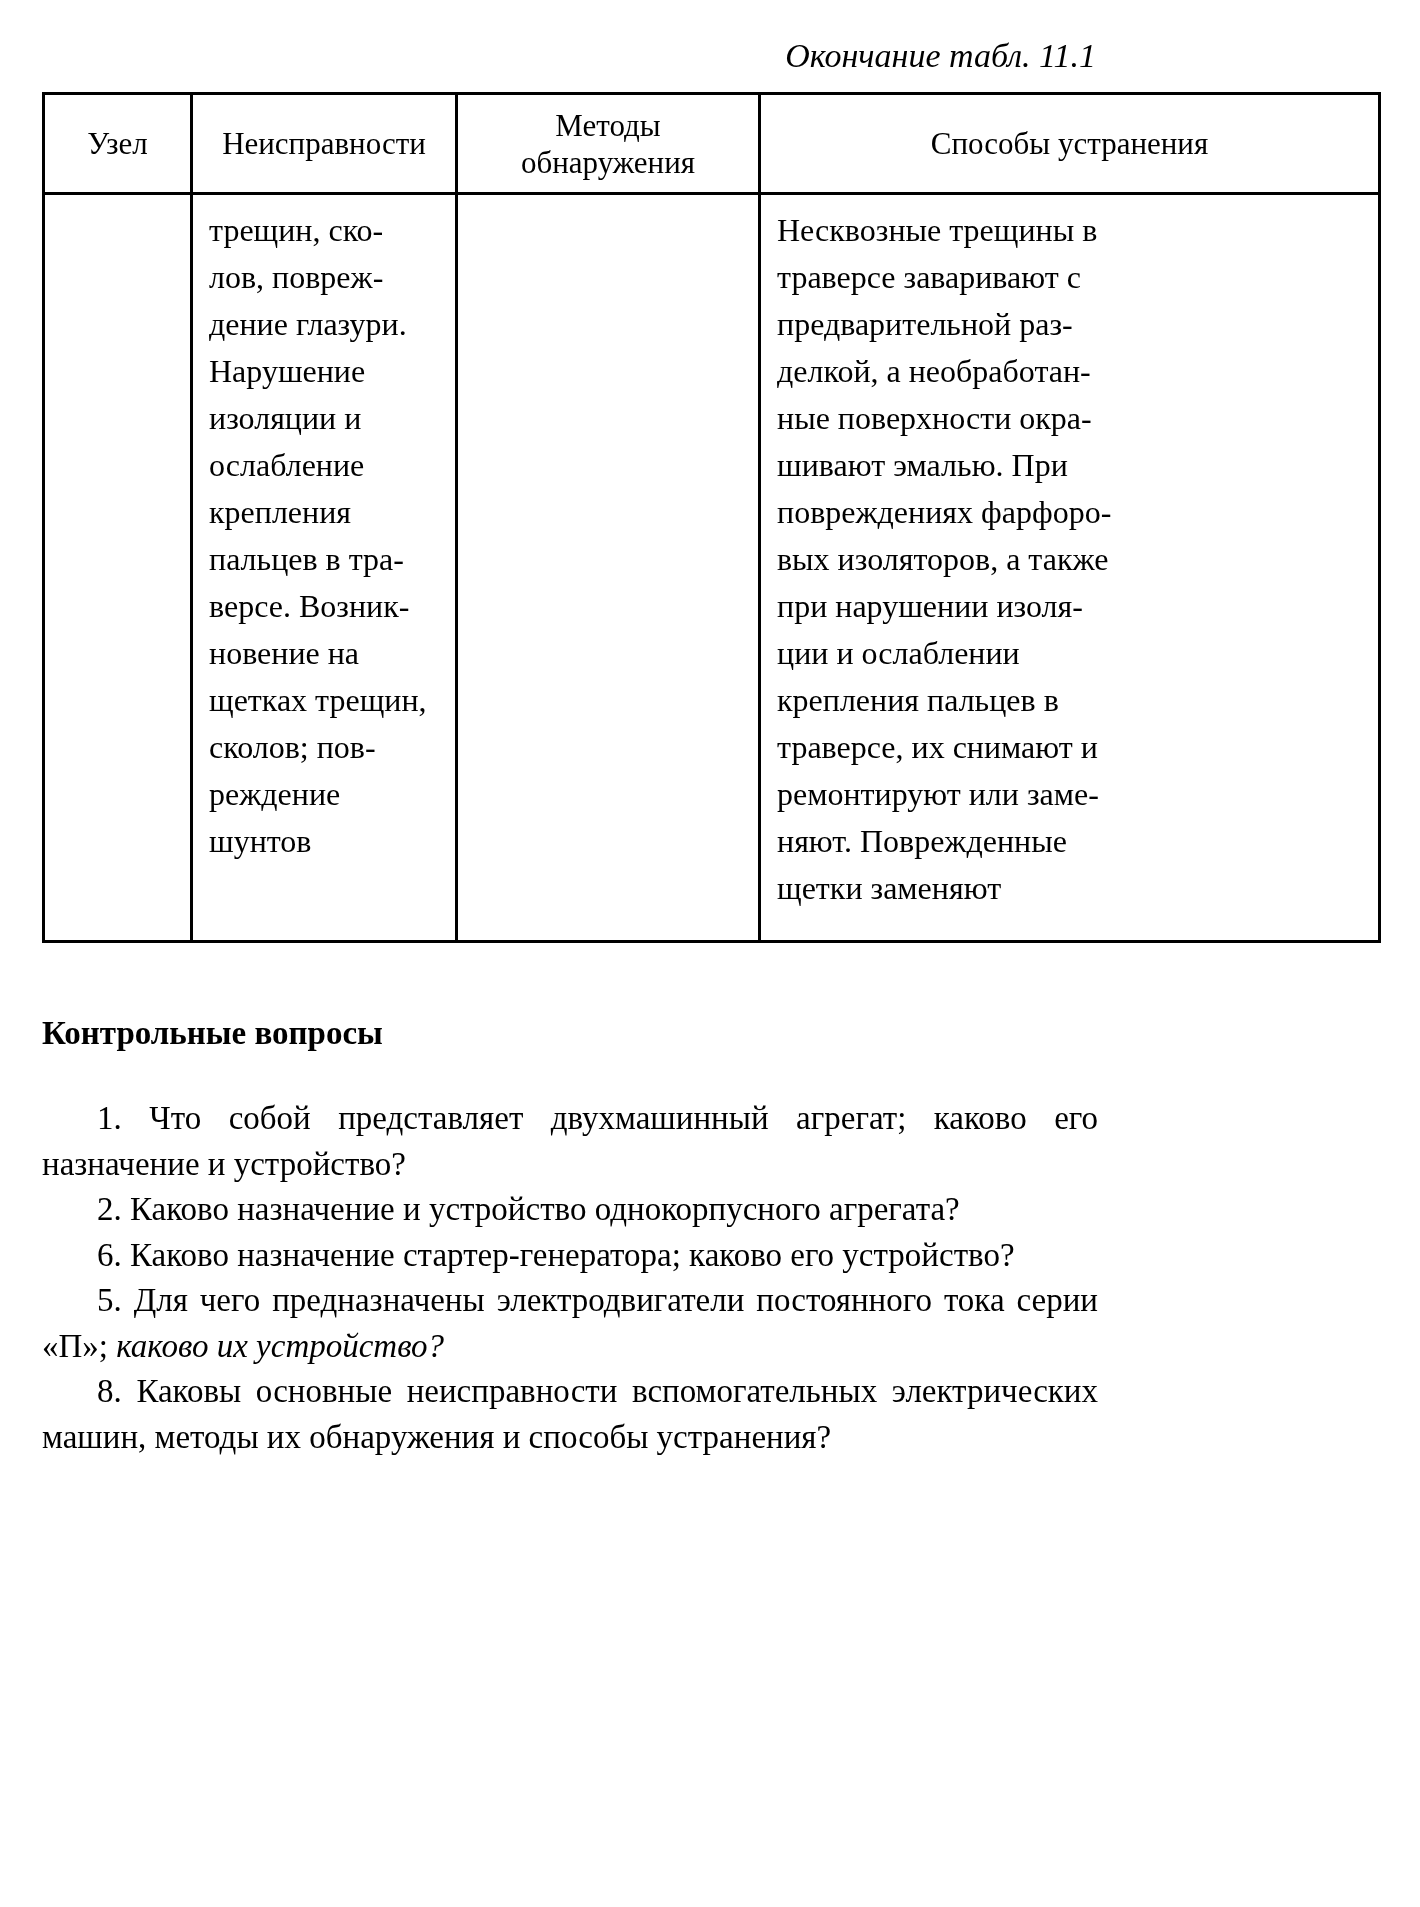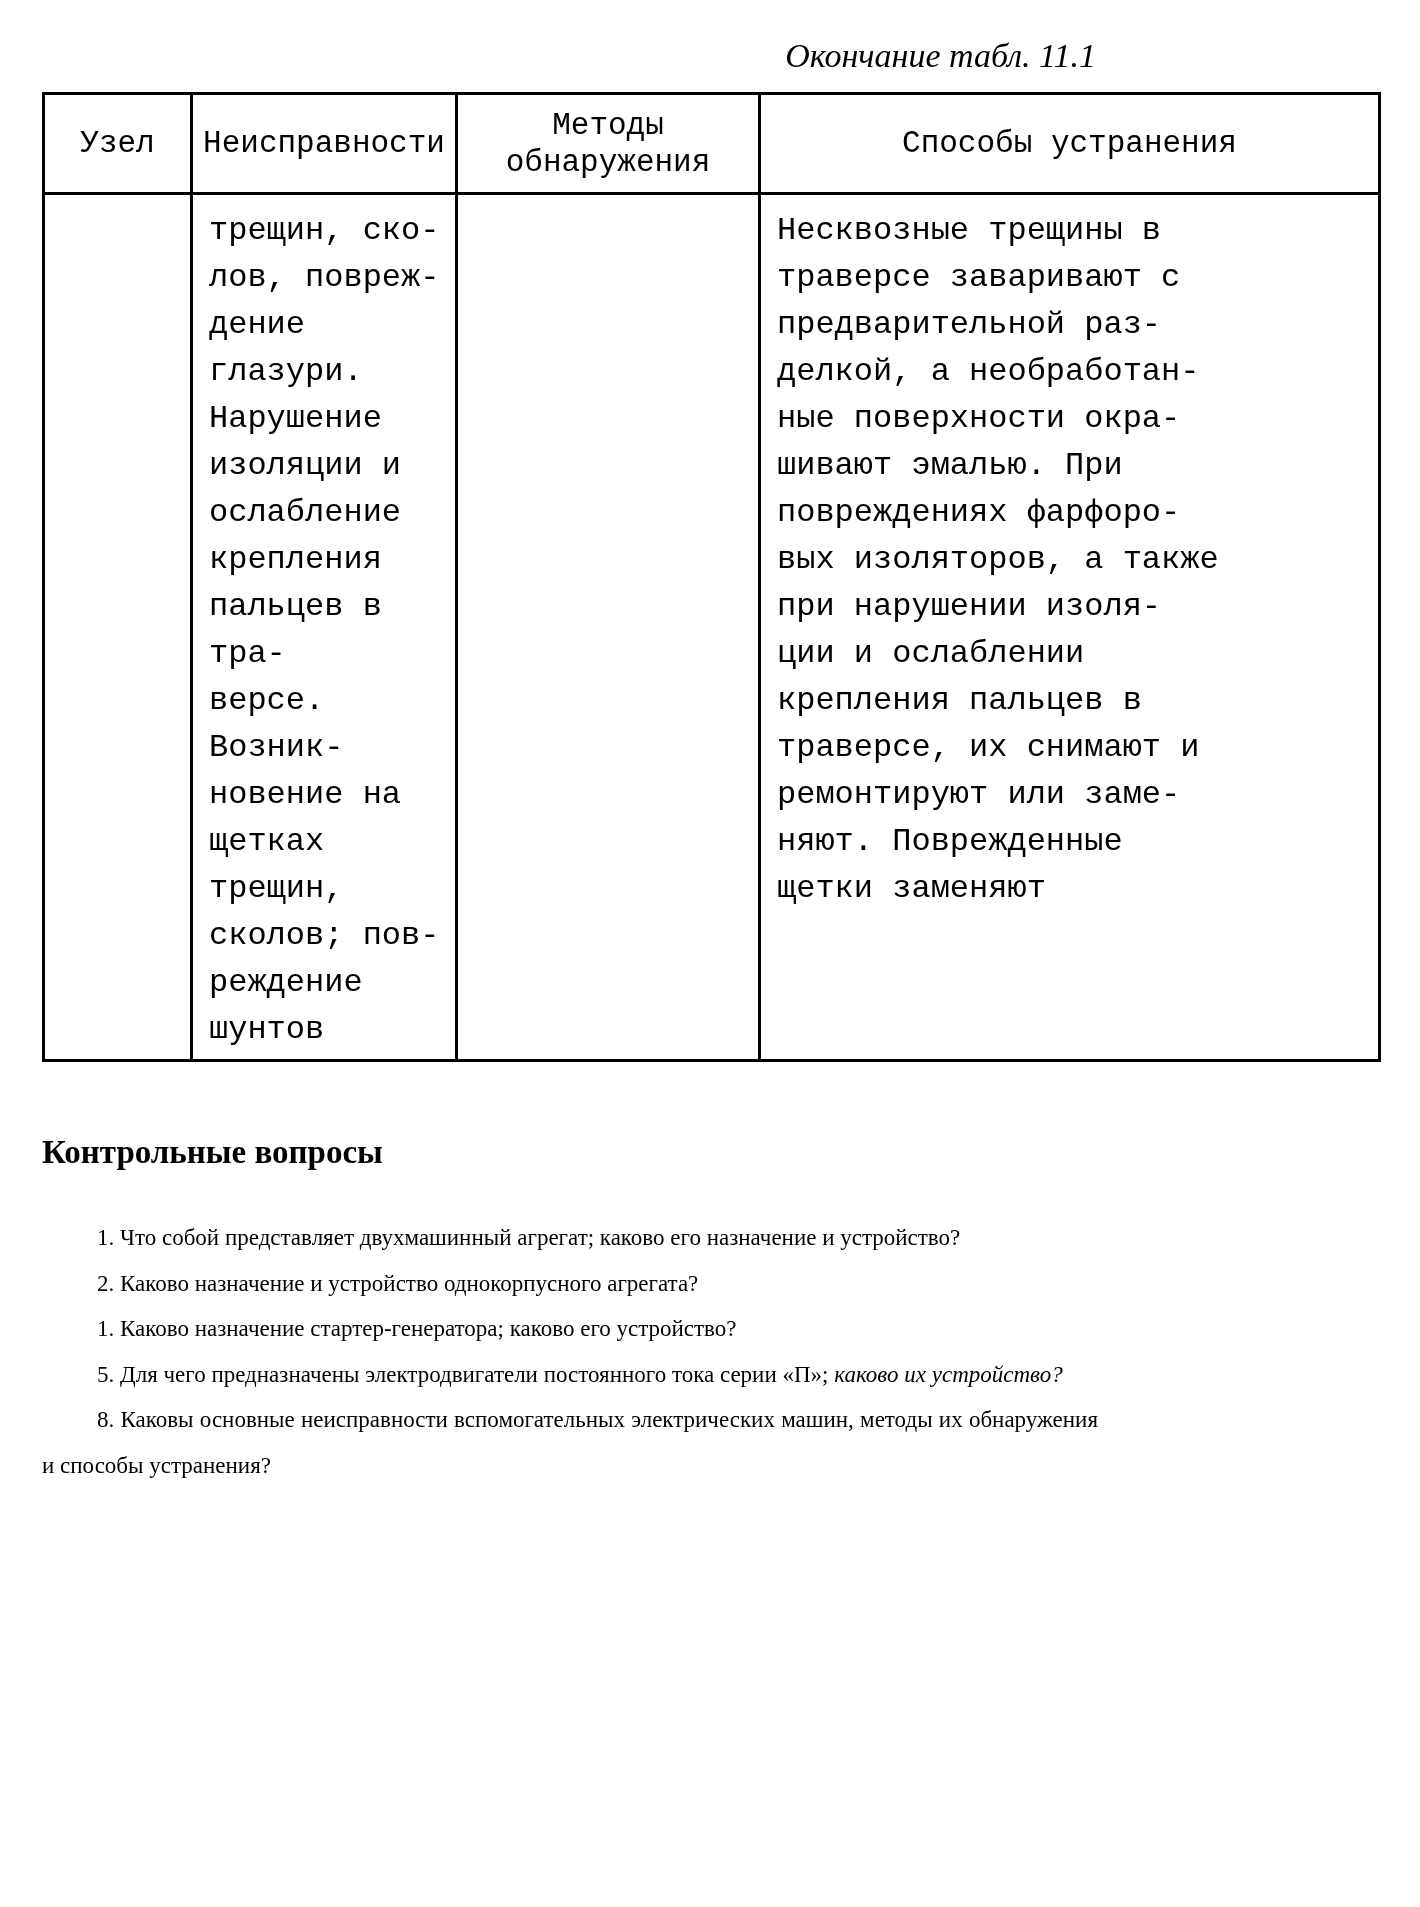--- a/index.html
+++ b/index.html
@@ -16,21 +16,20 @@
     text-align:right;
     font-style:italic;
     font-size:34px;
     line-height:40px;
     margin:0 2px 16px 0;
   }
   table.repair-table{
     width:1336px;
     table-layout:fixed;
     border-collapse:collapse;
-    font-family:Liberation Mono, monospace;
   }
   table.repair-table th,
   table.repair-table td{
     border:3px solid #000;
     box-sizing:border-box;
     font-weight:normal;
   }
   table.repair-table th{
     height:100px;
     font-size:31px;
@@ -52,21 +51,21 @@
   .col-uzel{width:148px;}
   .col-neispr{width:265px;}
   .col-metody{width:303px;}
   .col-sposoby{width:620px;}
   .section-heading{
     text-align:left;
     font-weight:bold;
     font-size:33px;
     margin:72px 0 44px 0;
   }
-  .questions{font-size:23px;line-height:45.5px;}
+  .questions{font-size:33px;line-height:45.5px;}
   .questions p.question{
     margin:0;
     text-indent:55px;
     text-align:justify;
   }
   .questions .italic{font-style:italic;}
 </style>
 </head>
 <body>
 
@@ -125,18 +124,18 @@
 щетки заменяют</td>
       </tr>
     </tbody>
   </table>
 
   <div class="section-heading">Контрольные вопросы</div>
 
   <div class="questions">
       <p class="question"><span>1. Что собой представляет двухмашинный агрегат; каково его назначение и устройство?</span></p>
       <p class="question"><span>2. Каково назначение и устройство однокорпусного агрегата?</span></p>
-      <p class="question"><span>1. Каково назначение стартер-генератора; каково его устройство?</span></p>
+      <p class="question"><span>6. Каково назначение стартер-генератора; каково его устройство?</span></p>
       <p class="question"><span>5. Для чего предназначены электродвигатели постоянного тока серии «П»; </span><span class="italic">каково их устройство?</span></p>
       <p class="question"><span>8. Каковы основные неисправности вспомогательных электрических машин, методы их обнаружения и способы устранения?</span></p>
     </div>
 
 </div>
 
 </body></html>

